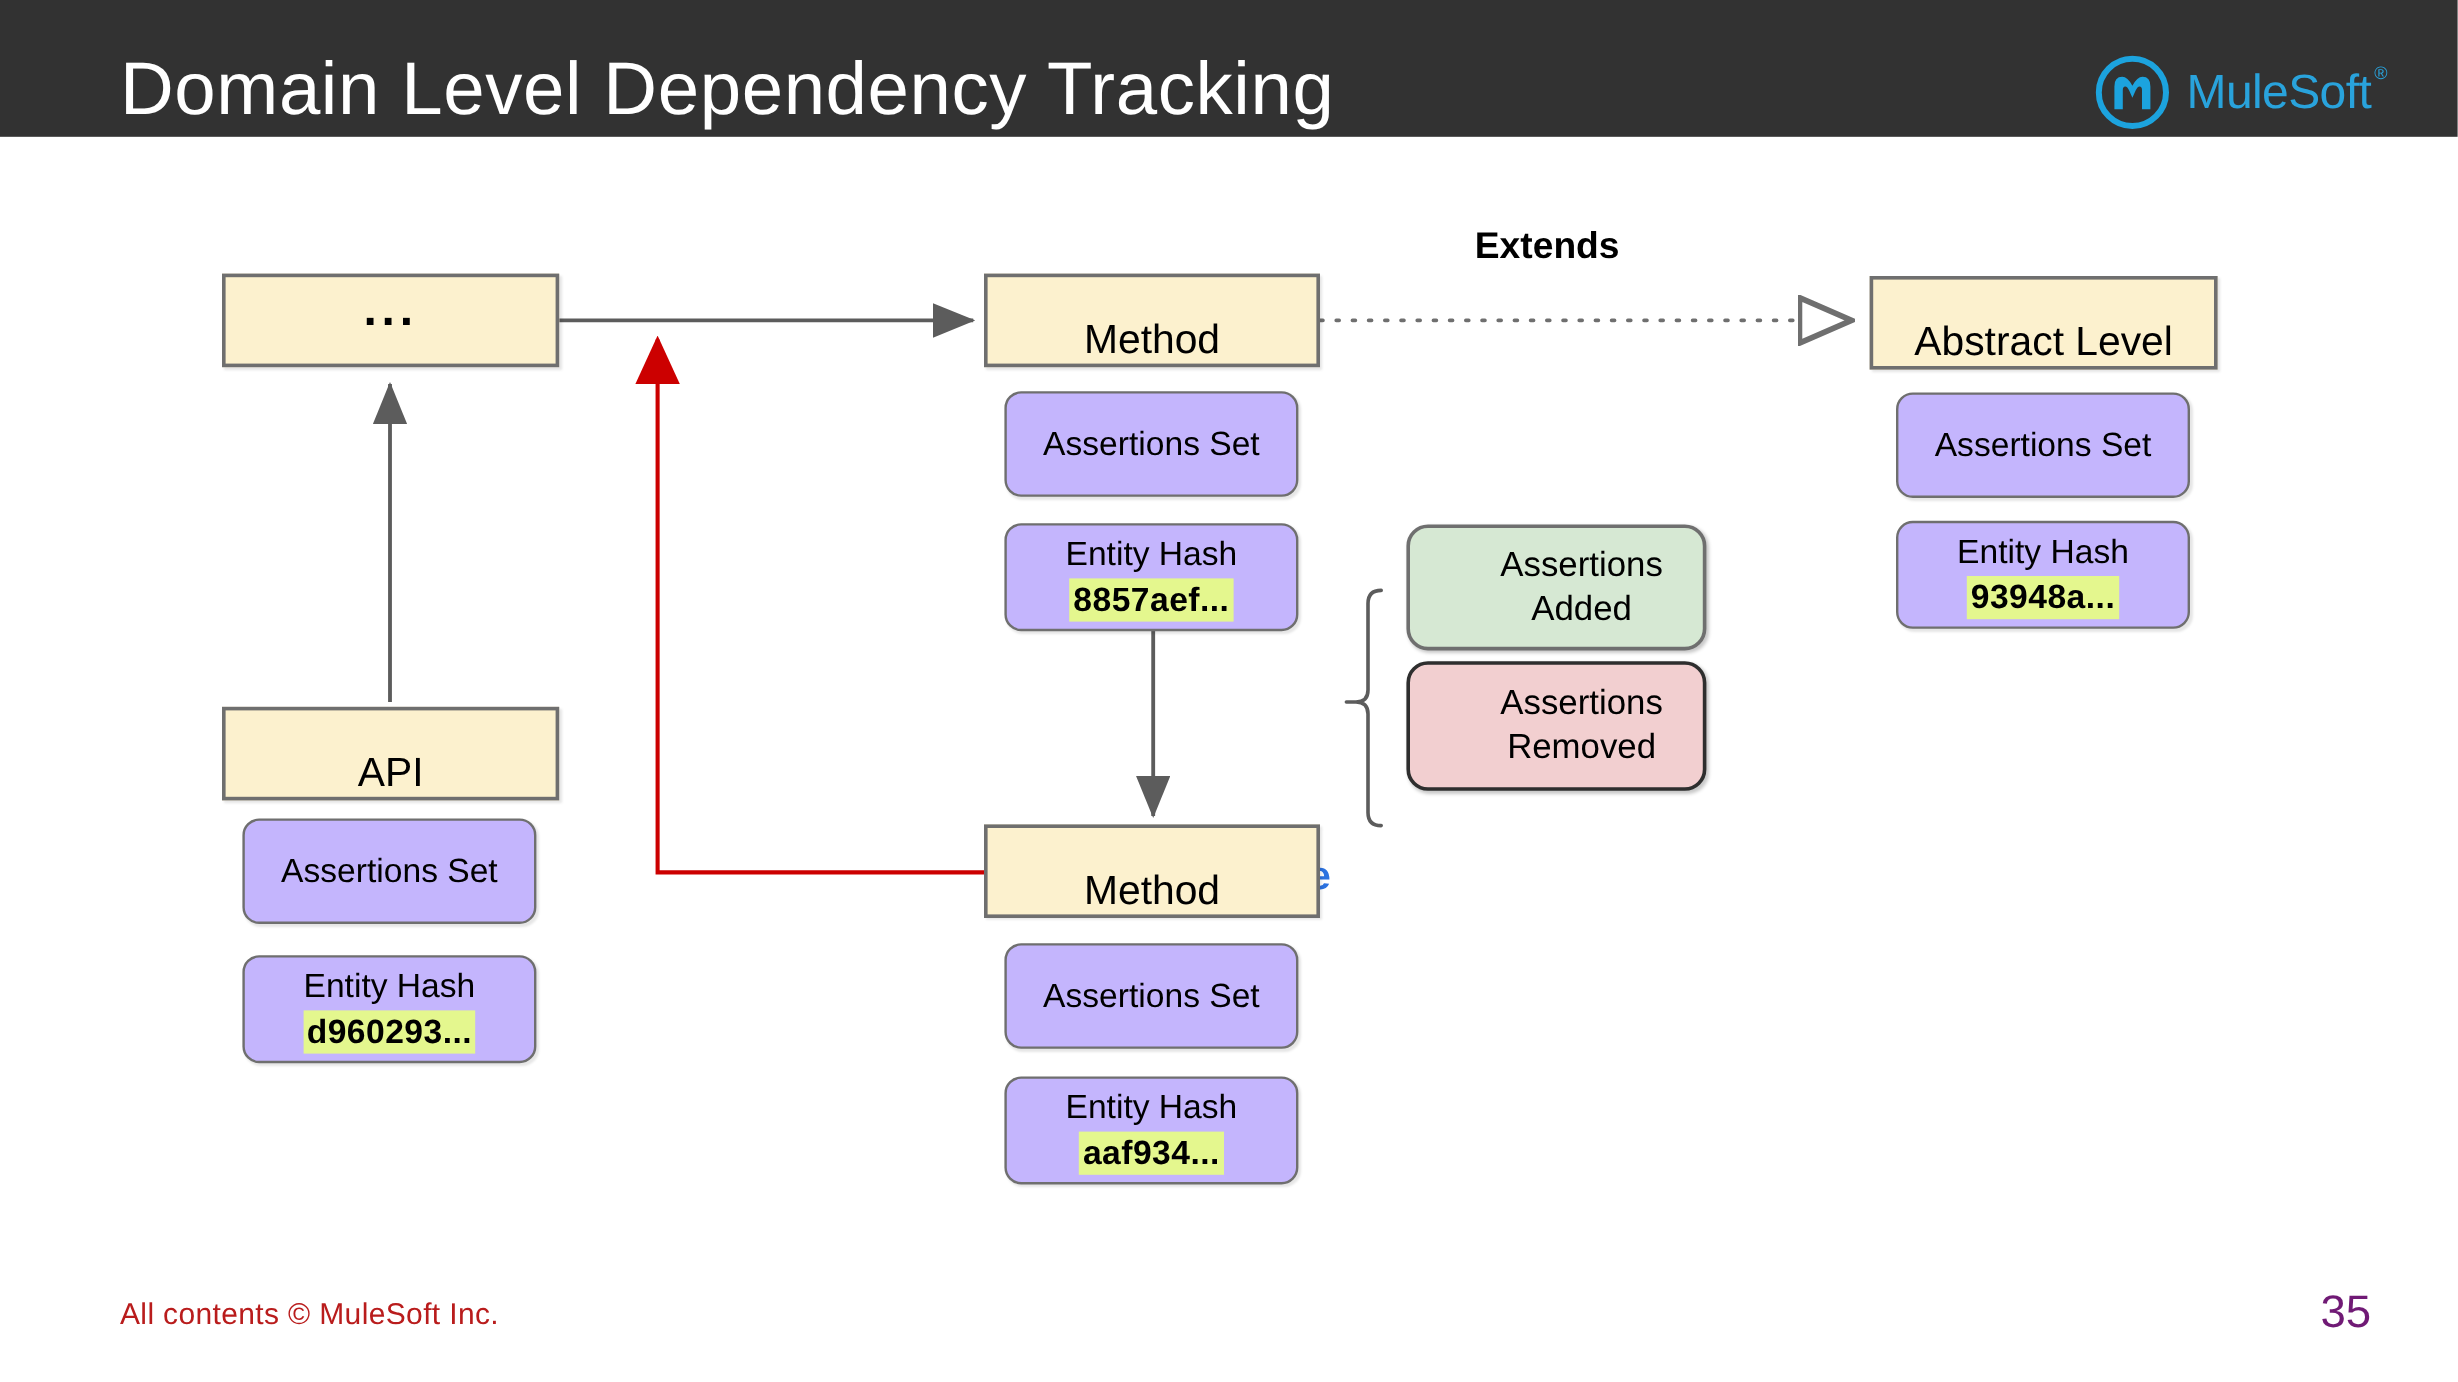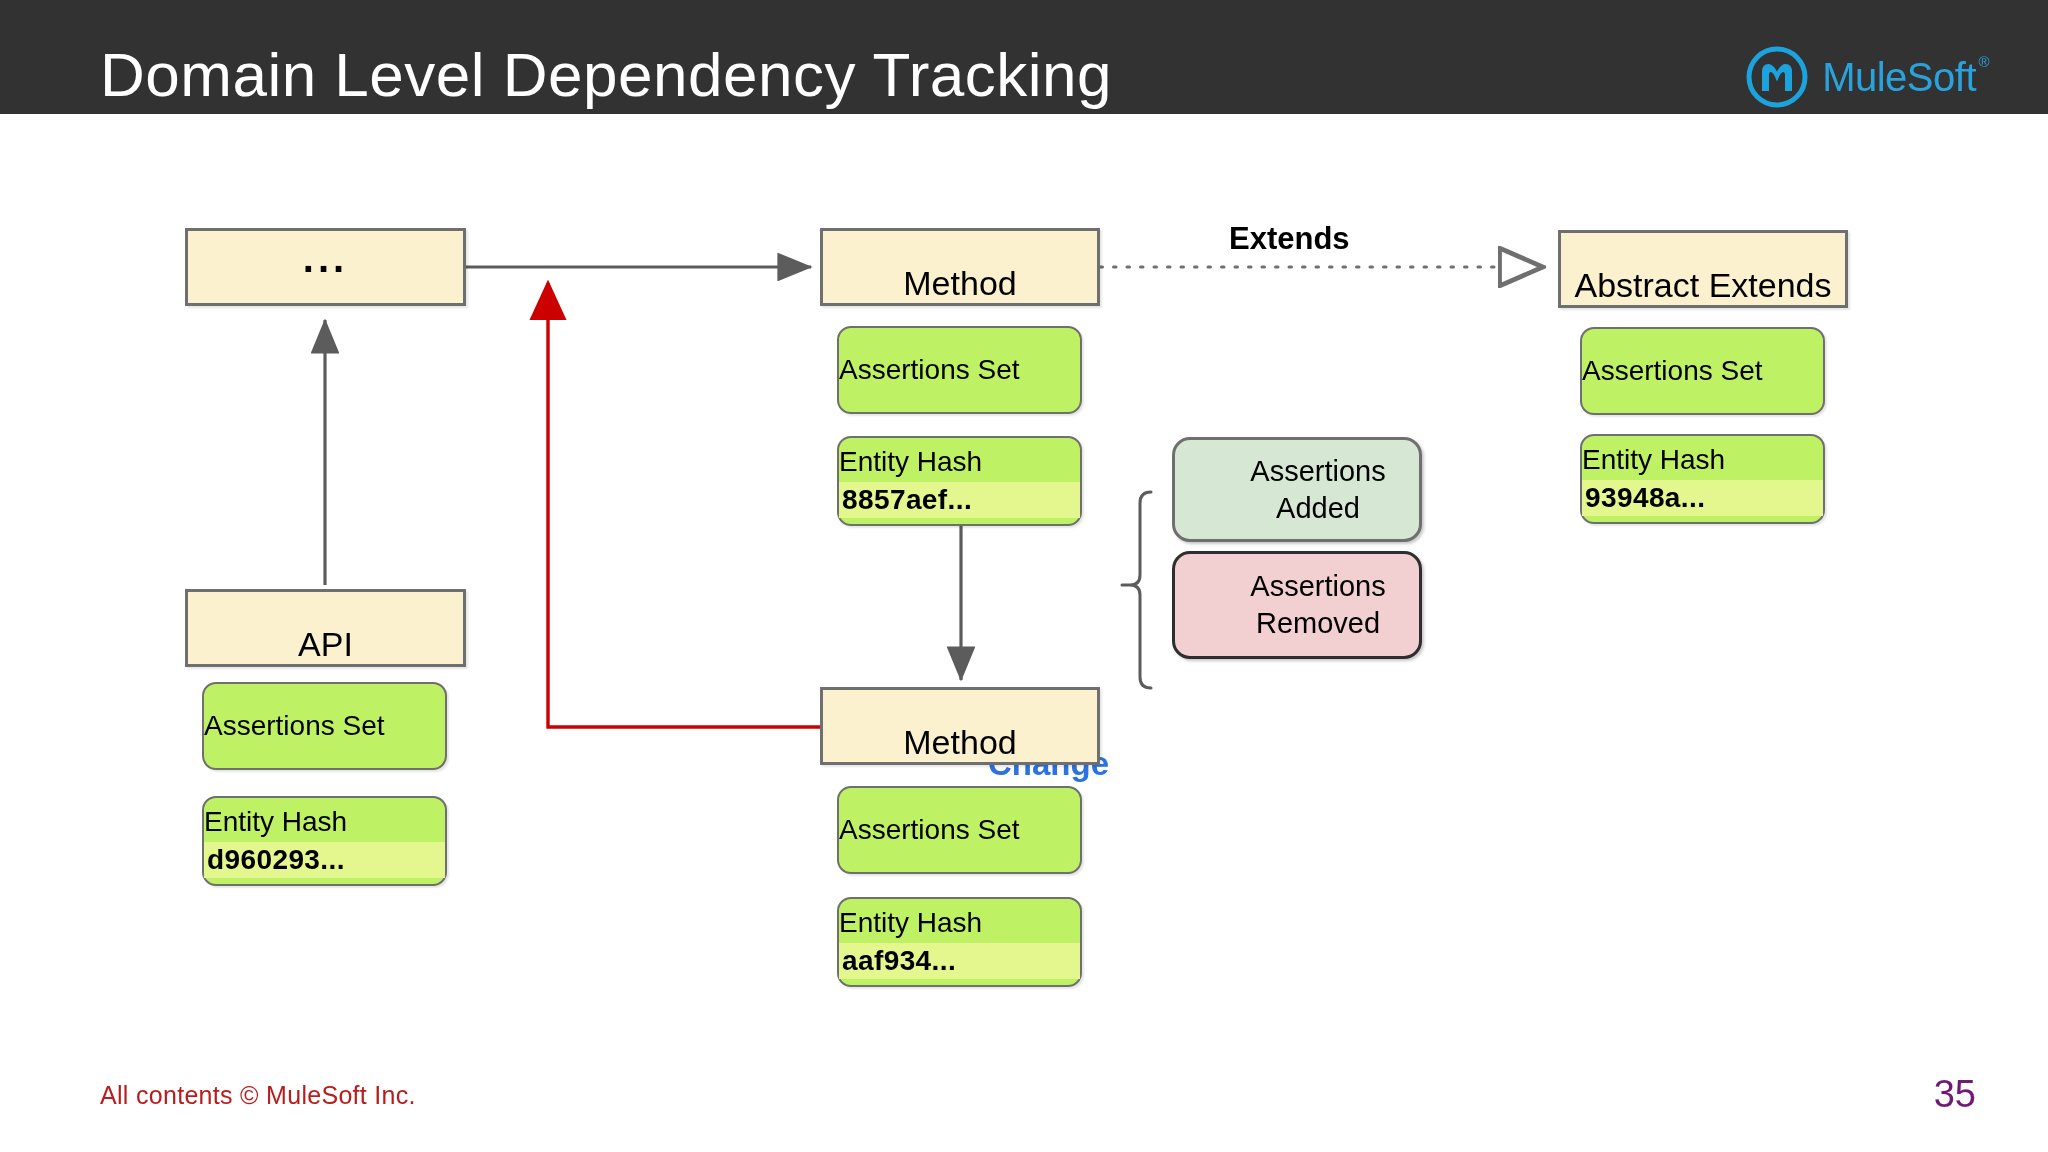--- a/index.html
+++ b/index.html
@@ -93,26 +93,27 @@
   .entity-box.ellipsis-box {
     font-size: 40px;
     letter-spacing: 4px;
     font-weight: 700;
     align-items: flex-end;
     padding-bottom: 22px;
   }
 
   .attr-box {
     position: absolute;
-    background: #bef264;
+    background: #c4b5fd;
     border: 2.5px solid #6F6F6F;
     border-radius: 14px;
     box-sizing: border-box;
     display: flex;
     flex-direction: column;
+    align-items: center;
     justify-content: center;
     color: #000000;
     font-size: 28px;
     line-height: 36px;
     box-shadow: 2px 2px 2px rgba(0,0,0,0.10);
   }
   .attr-hash {
     font-weight: 700;
     font-size: 28px;
     background: #E4F78E;
@@ -145,21 +146,20 @@
     border: 3px solid #2E2E2E;
   }
 
   
   .edge-label {
     position: absolute;
     font-size: 31px;
     font-weight: 700;
     color: #000000;
     white-space: nowrap;
-    margin-top: 34px;
   }
   .edge-label.change-label {
     color: #2C72E0;
     font-size: 33px;
   }
 
   
   #footer-copyright {
     position: absolute;
     left: 100px;
@@ -270,21 +270,21 @@
   <div class="change-box added" style="left:1172px; top:282px; width:250px; height:105px;">
     <span>Assertions</span>
     <span>Added</span>
   </div>
   <div class="change-box removed" style="left:1172px; top:396px; width:250px; height:108px;">
     <span>Assertions</span>
     <span>Removed</span>
   </div>
 
   <div class="entity-box" style="left:1558px; top:75px; width:290px; height:78px;">
-    <span>Abstract Extends</span>
+    <span>Abstract Level</span>
   </div>
   <div class="attr-box" style="left:1580px; top:172px; width:245px; height:88px;">
     <span>Assertions Set</span>
   </div>
   <div class="attr-box" style="left:1580px; top:279px; width:245px; height:90px;">
     <span>Entity Hash</span>
     <span class="attr-hash">93948a...</span>
   </div>
 
 </div>

